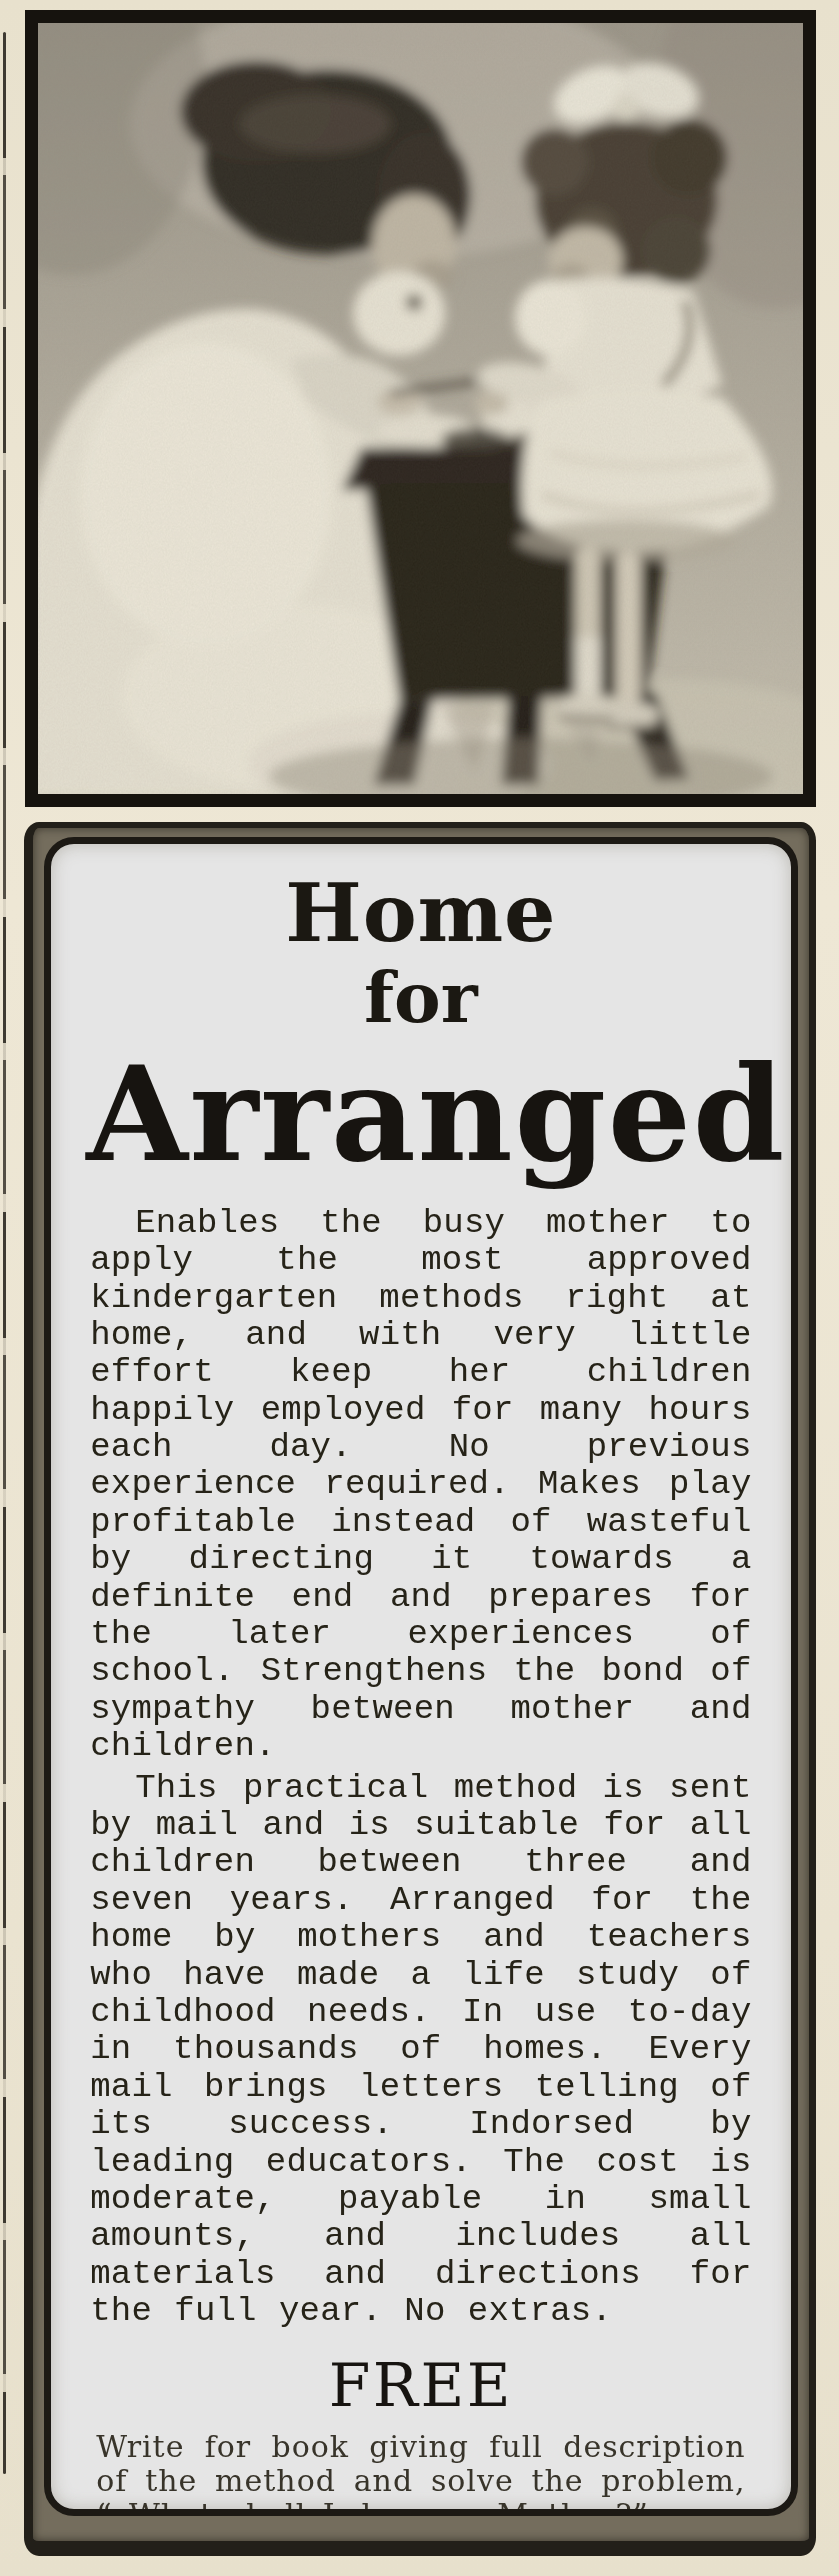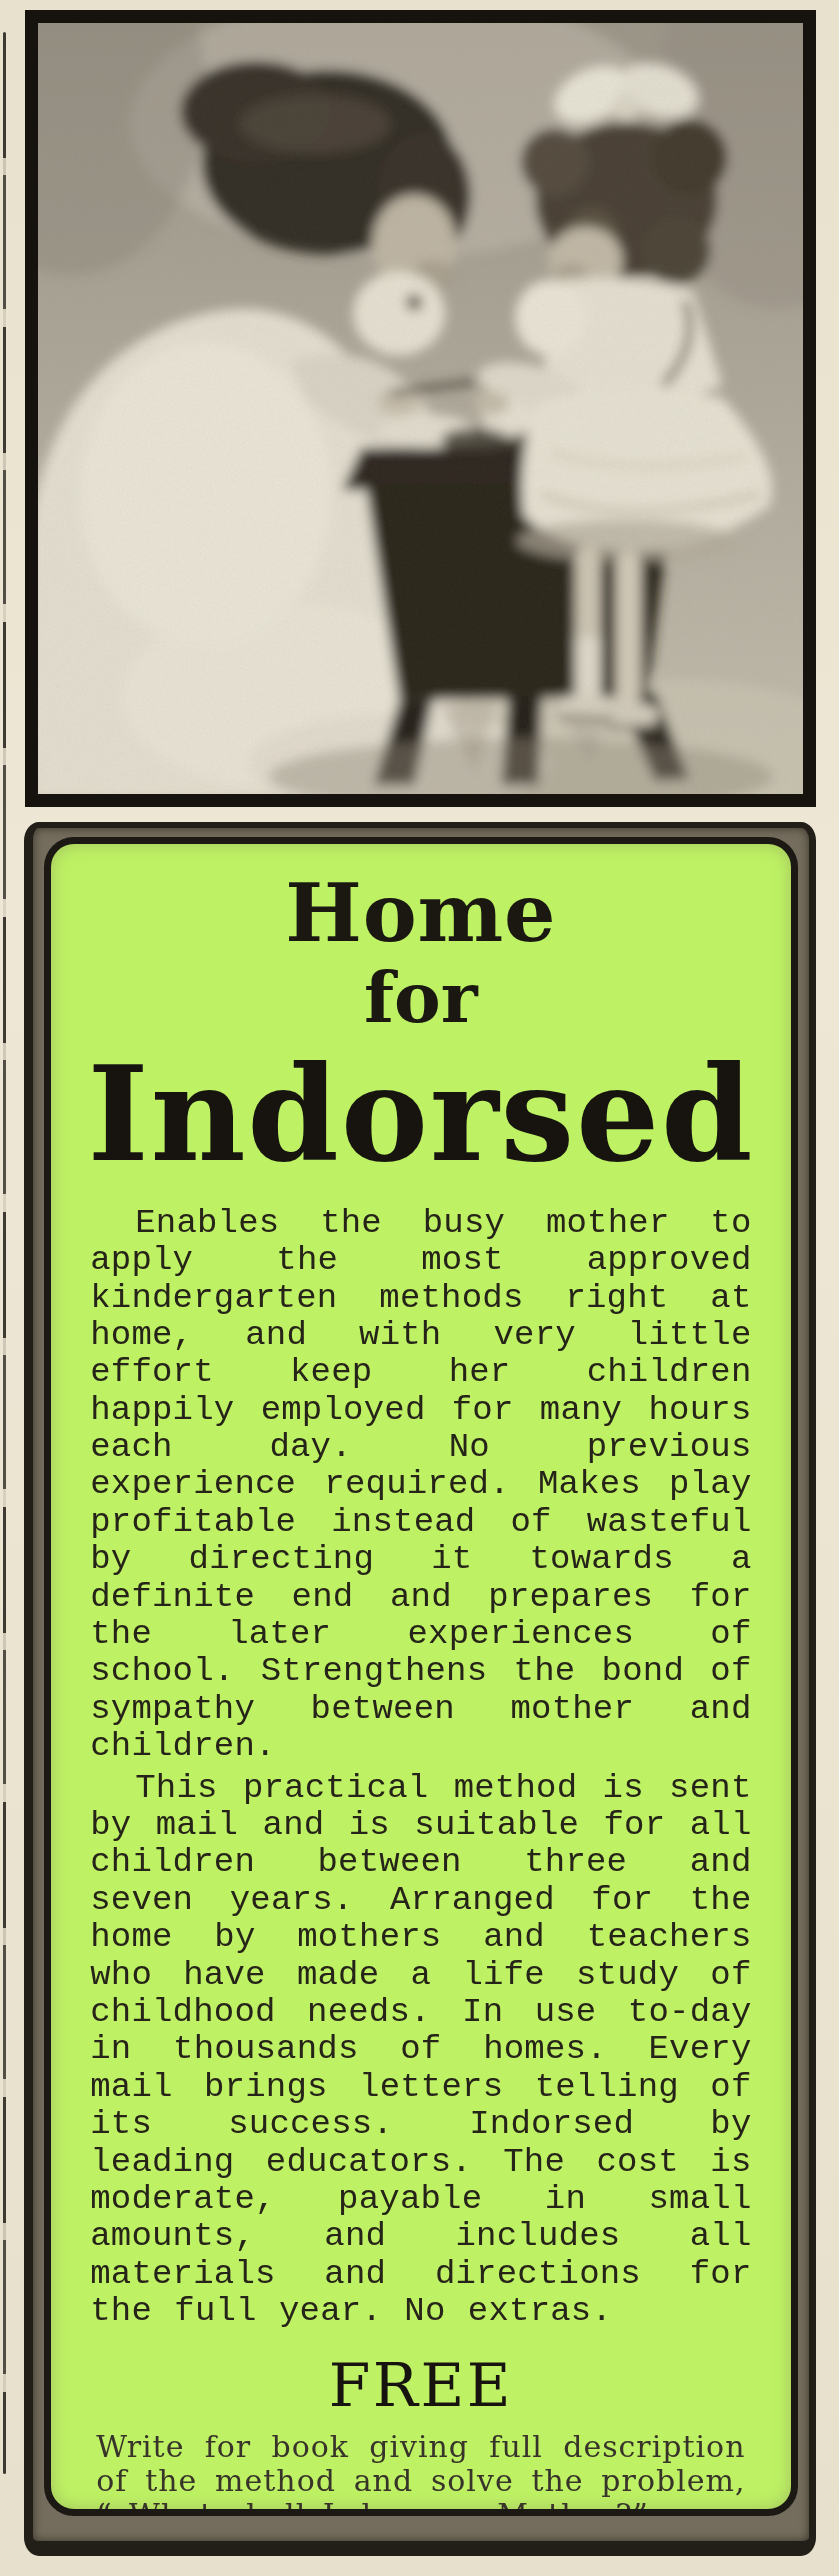--- a/index.html
+++ b/index.html
@@ -21,21 +21,21 @@
   .photo-frame svg { display:block; width:100%; height:100%; }
   .ad-box {
     position:absolute; left:23.5px; top:822px; width:792px; height:1734px;
     box-sizing:border-box; border:6.7px solid #221f19; border-left-width:9.2px;
     border-right-width:7.6px; border-bottom-width:15px;
     border-radius:15px/18.5px; background:#746d5d; padding:9.2px 11px 25px 11.7px;
     box-shadow:inset 0 0 10px rgba(25,22,16,.65);
   }
   .ad-inner {
     width:100%; height:100%; box-sizing:border-box;
-    border:7.6px solid #1c1914; border-radius:30px; background:#bef264;
+    border:7.6px solid #1c1914; border-radius:30px; background:#e5e5e5;
     box-shadow:inset 0 0 17px rgba(110,102,84,.35);
     padding:25px 35px 25px; text-align:center; overflow:hidden;
   }
   .hl-main   { font-size:81px; line-height:1.08; font-weight:bold; letter-spacing:0.8px; color:#1b1812; }
   .hl-for    { font-size:70px; line-height:1.18; font-weight:bold; color:#1b1812; }
   .hl-mothers{ font-size:131px; line-height:1.02; font-weight:bold; letter-spacing:1.7px;
                margin:8.4px 0 23.5px; color:#171410; }
   .body-par {
     text-align:justify; font-size:34px; line-height:1.1; margin:4px; text-indent:45px;
     color:#262318; letter-spacing:0.2px; word-spacing:1.7px;font-family:Liberation Mono, monospace;
@@ -153,21 +153,21 @@
       </g>
       <rect width="911" height="916" filter="url(#grain)" opacity=".32"></rect>
     </svg>
   </div>
 
   <div class="ad-box">
     <div class="ad-inner">
 
       <div class="hl-main">Home</div>
       <div class="hl-for">for</div>
-      <div class="hl-mothers">Indorsed</div>
+      <div class="hl-mothers">Arranged</div>
 
       <p class="body-par">Enables the busy mother to apply the most approved kindergarten methods right at home, and with very little effort keep her children happily employed for many hours each day.  No previous experience required.  Makes play profitable instead of wasteful by directing it towards a definite end and prepares for the later experiences of school.  Strengthens the bond of sympathy between mother and children.</p>
       <p class="body-par">This practical method is sent by mail and is suitable for all children between three and seven years.  Arranged for the home by mothers and teachers who have made a life study of childhood needs.  In use to-day in thousands of homes.  Every mail brings letters telling of its success.  Indorsed by leading educators.  The cost is moderate, payable in small amounts, and includes all materials and directions for the full year.  No extras.</p>
 
       <div class="free">FREE</div>
 
       <p class="note">Write for book giving full description of the method and solve the problem, “ What shall I do now, Mother?”</p>
 
       <div class="school">HOME KINDERGARTEN SCHOOL</div>
 

